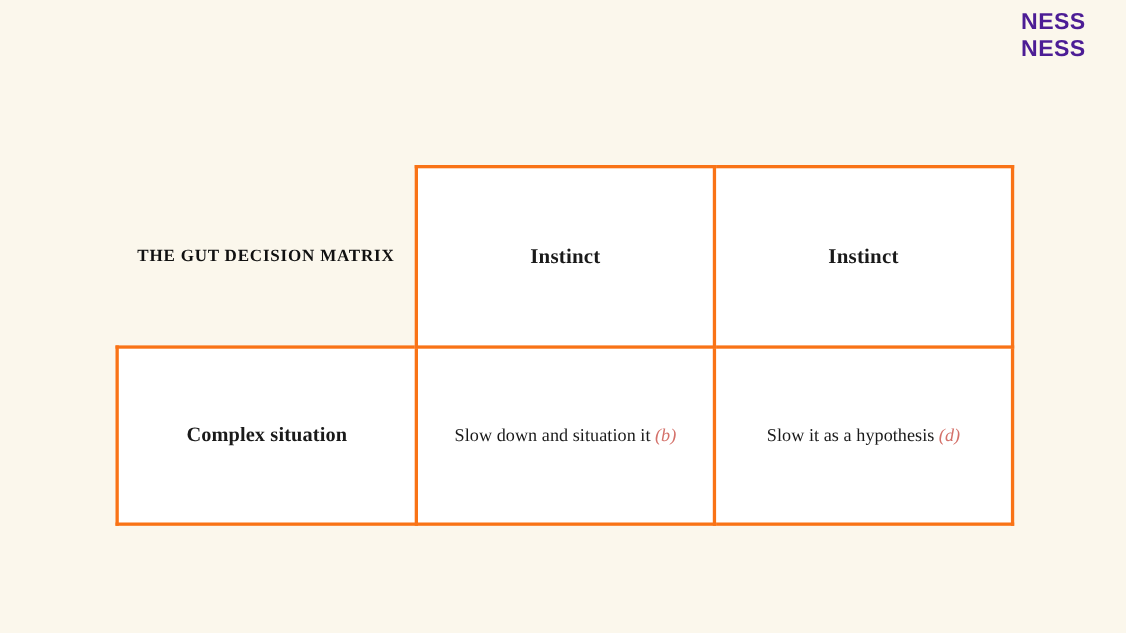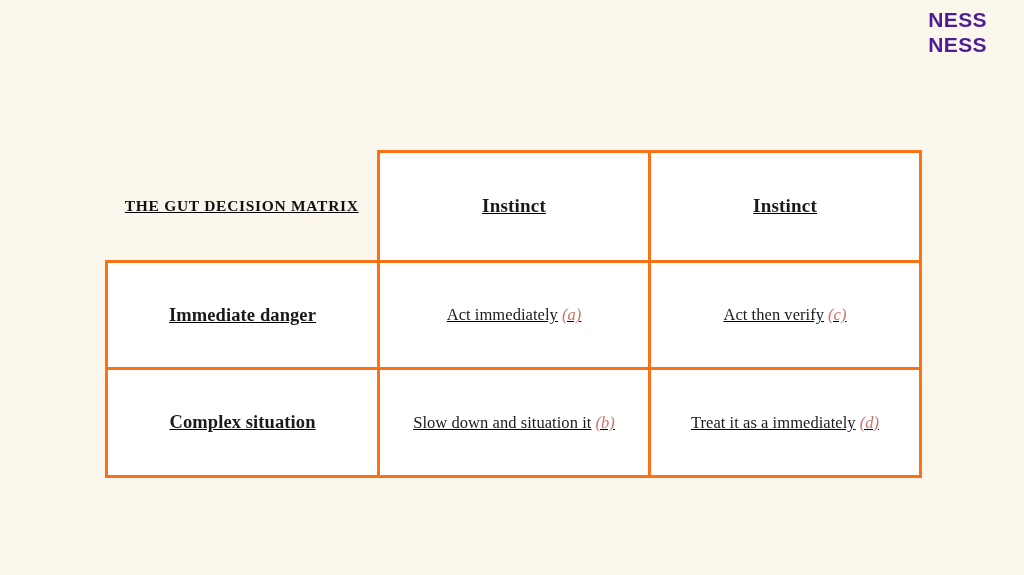--- a/index.html
+++ b/index.html
@@ -30,21 +30,20 @@
   }
   .brand-line { display: block; }
 
   
   .matrix-wrap {
     position: absolute;
     left: 105px;
     top: 150px;
     width: 814px;
     height: 328px;
-    text-decoration: underline;
   }
   .matrix {
     width: 100%;
     height: 100%;
     border-collapse: collapse;
     table-layout: fixed;
   }
   .matrix col.c-label { width: 272px; }
   .matrix col.c-data  { width: 271px; }
 
@@ -113,34 +112,25 @@
       <col class="c-data">
       <col class="c-data">
     </colgroup>
     <tbody>
       <tr class="header-row">
         <td class="title-cell">THE GUT DECISION MATRIX</td>
         <td class="col-header">Instinct</td>
         <td class="col-header">Instinct</td>
       </tr>
 
-      <tr class="body-row">
-        <td class="row-header">Immediate danger</td>
-        <td class="cell">
-          <span class="cell-text">Act immediately</span><span class="tag">(a)</span>
-        </td>
-        <td class="cell">
-          <span class="cell-text">Act then verify</span><span class="tag">(c)</span>
-        </td>
-      </tr>
 
       <tr class="body-row">
         <td class="row-header">Complex situation</td>
         <td class="cell">
           <span class="cell-text">Slow down and situation it</span><span class="tag">(b)</span>
         </td>
         <td class="cell">
-          <span class="cell-text">Treat it as a immediately</span><span class="tag">(d)</span>
+          <span class="cell-text">Slow it as a hypothesis</span><span class="tag">(d)</span>
         </td>
       </tr>
     </tbody>
   </table>
 </div>
 
 </body></html>

